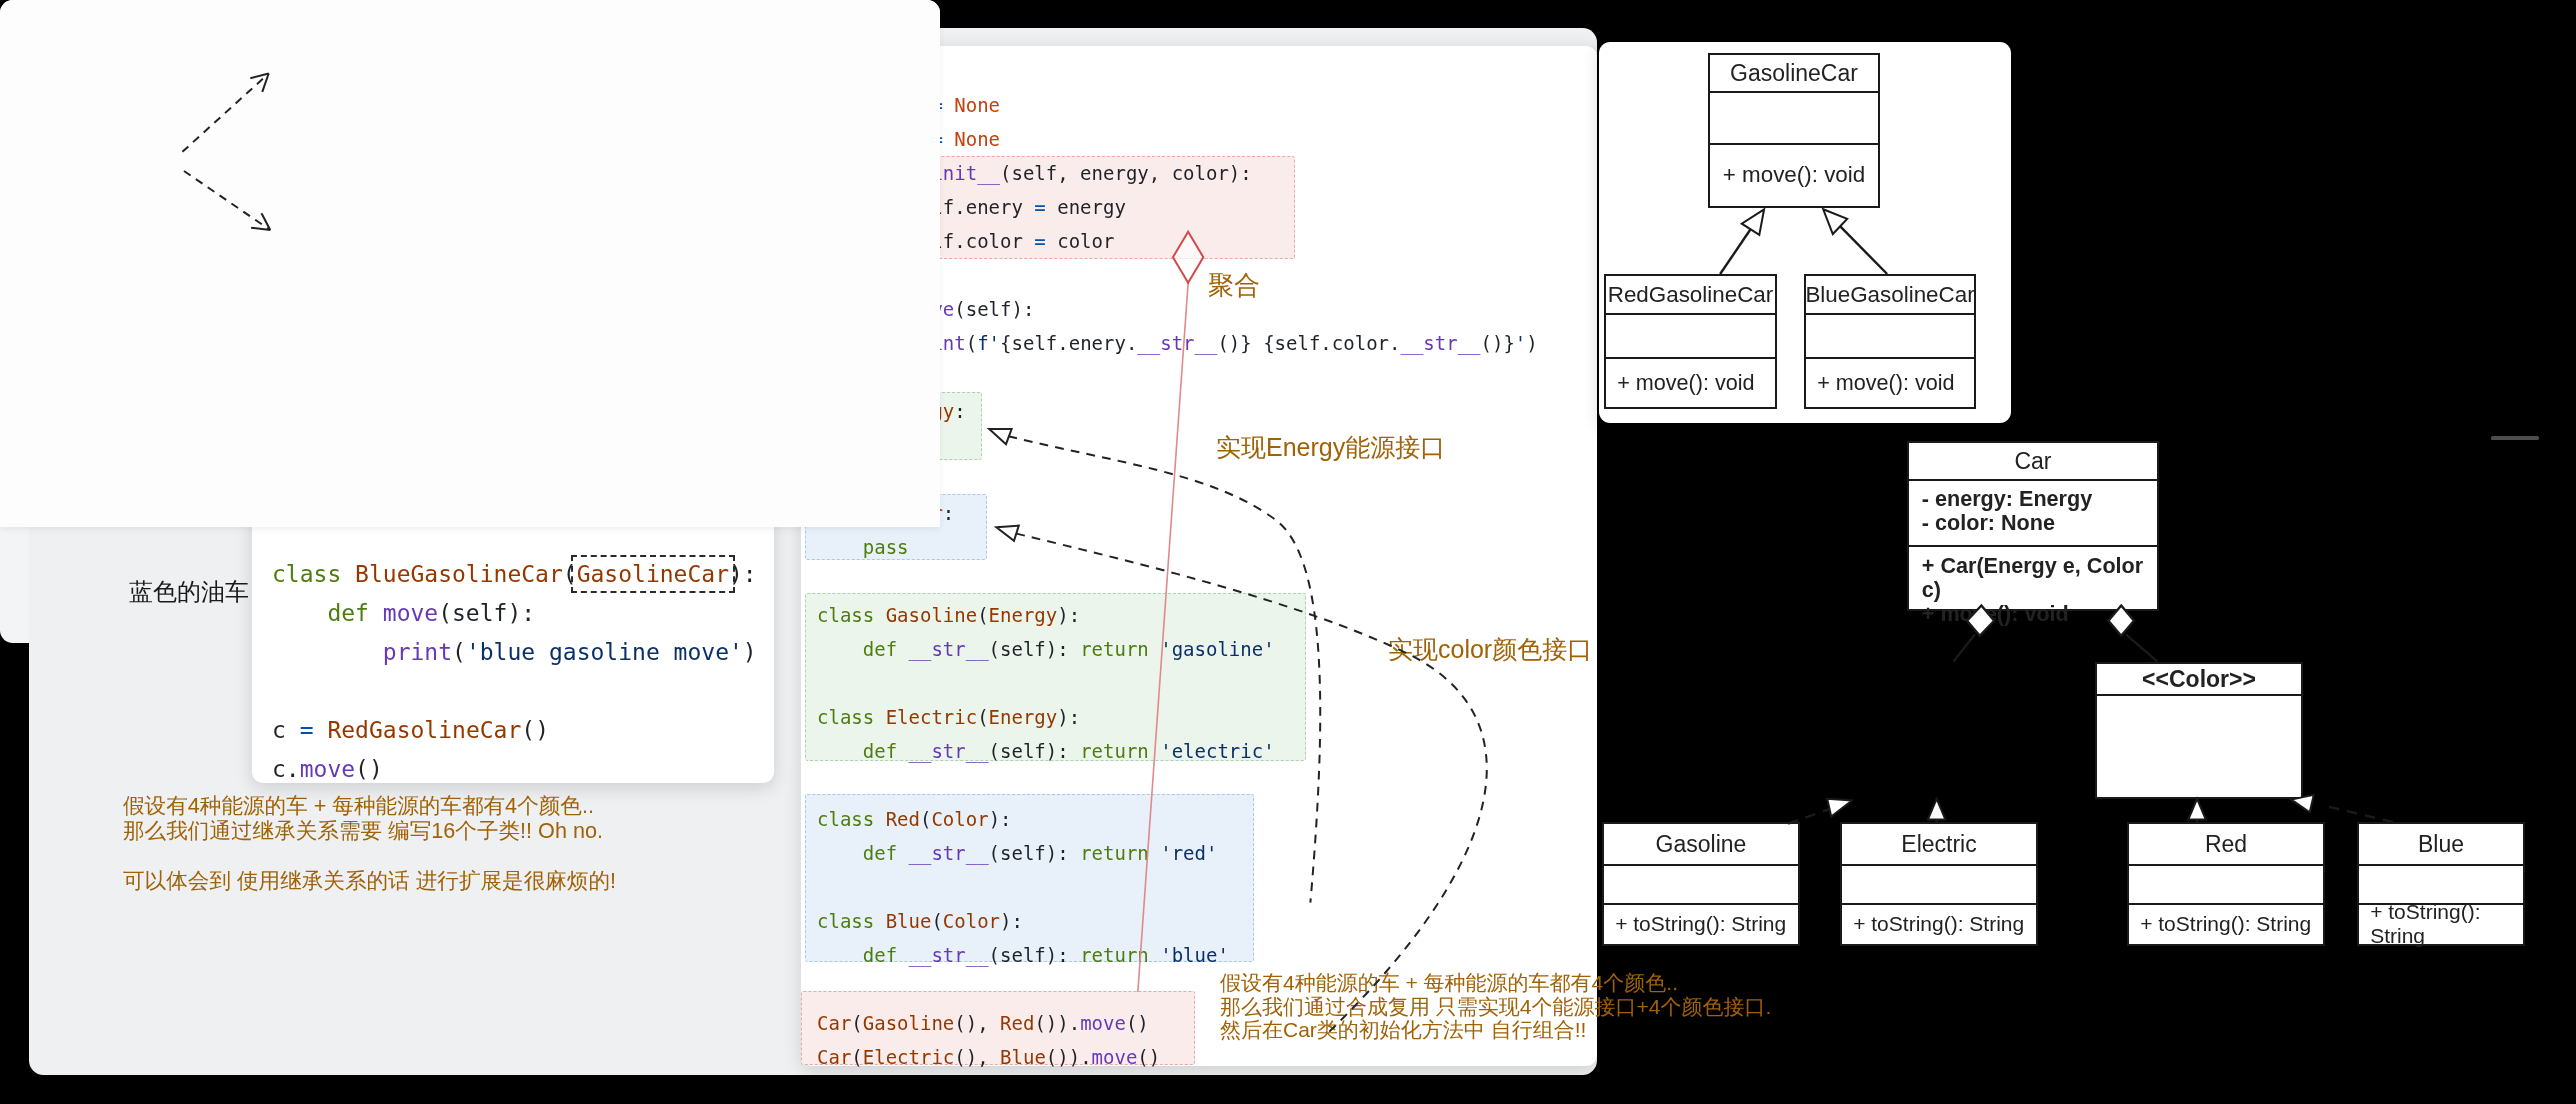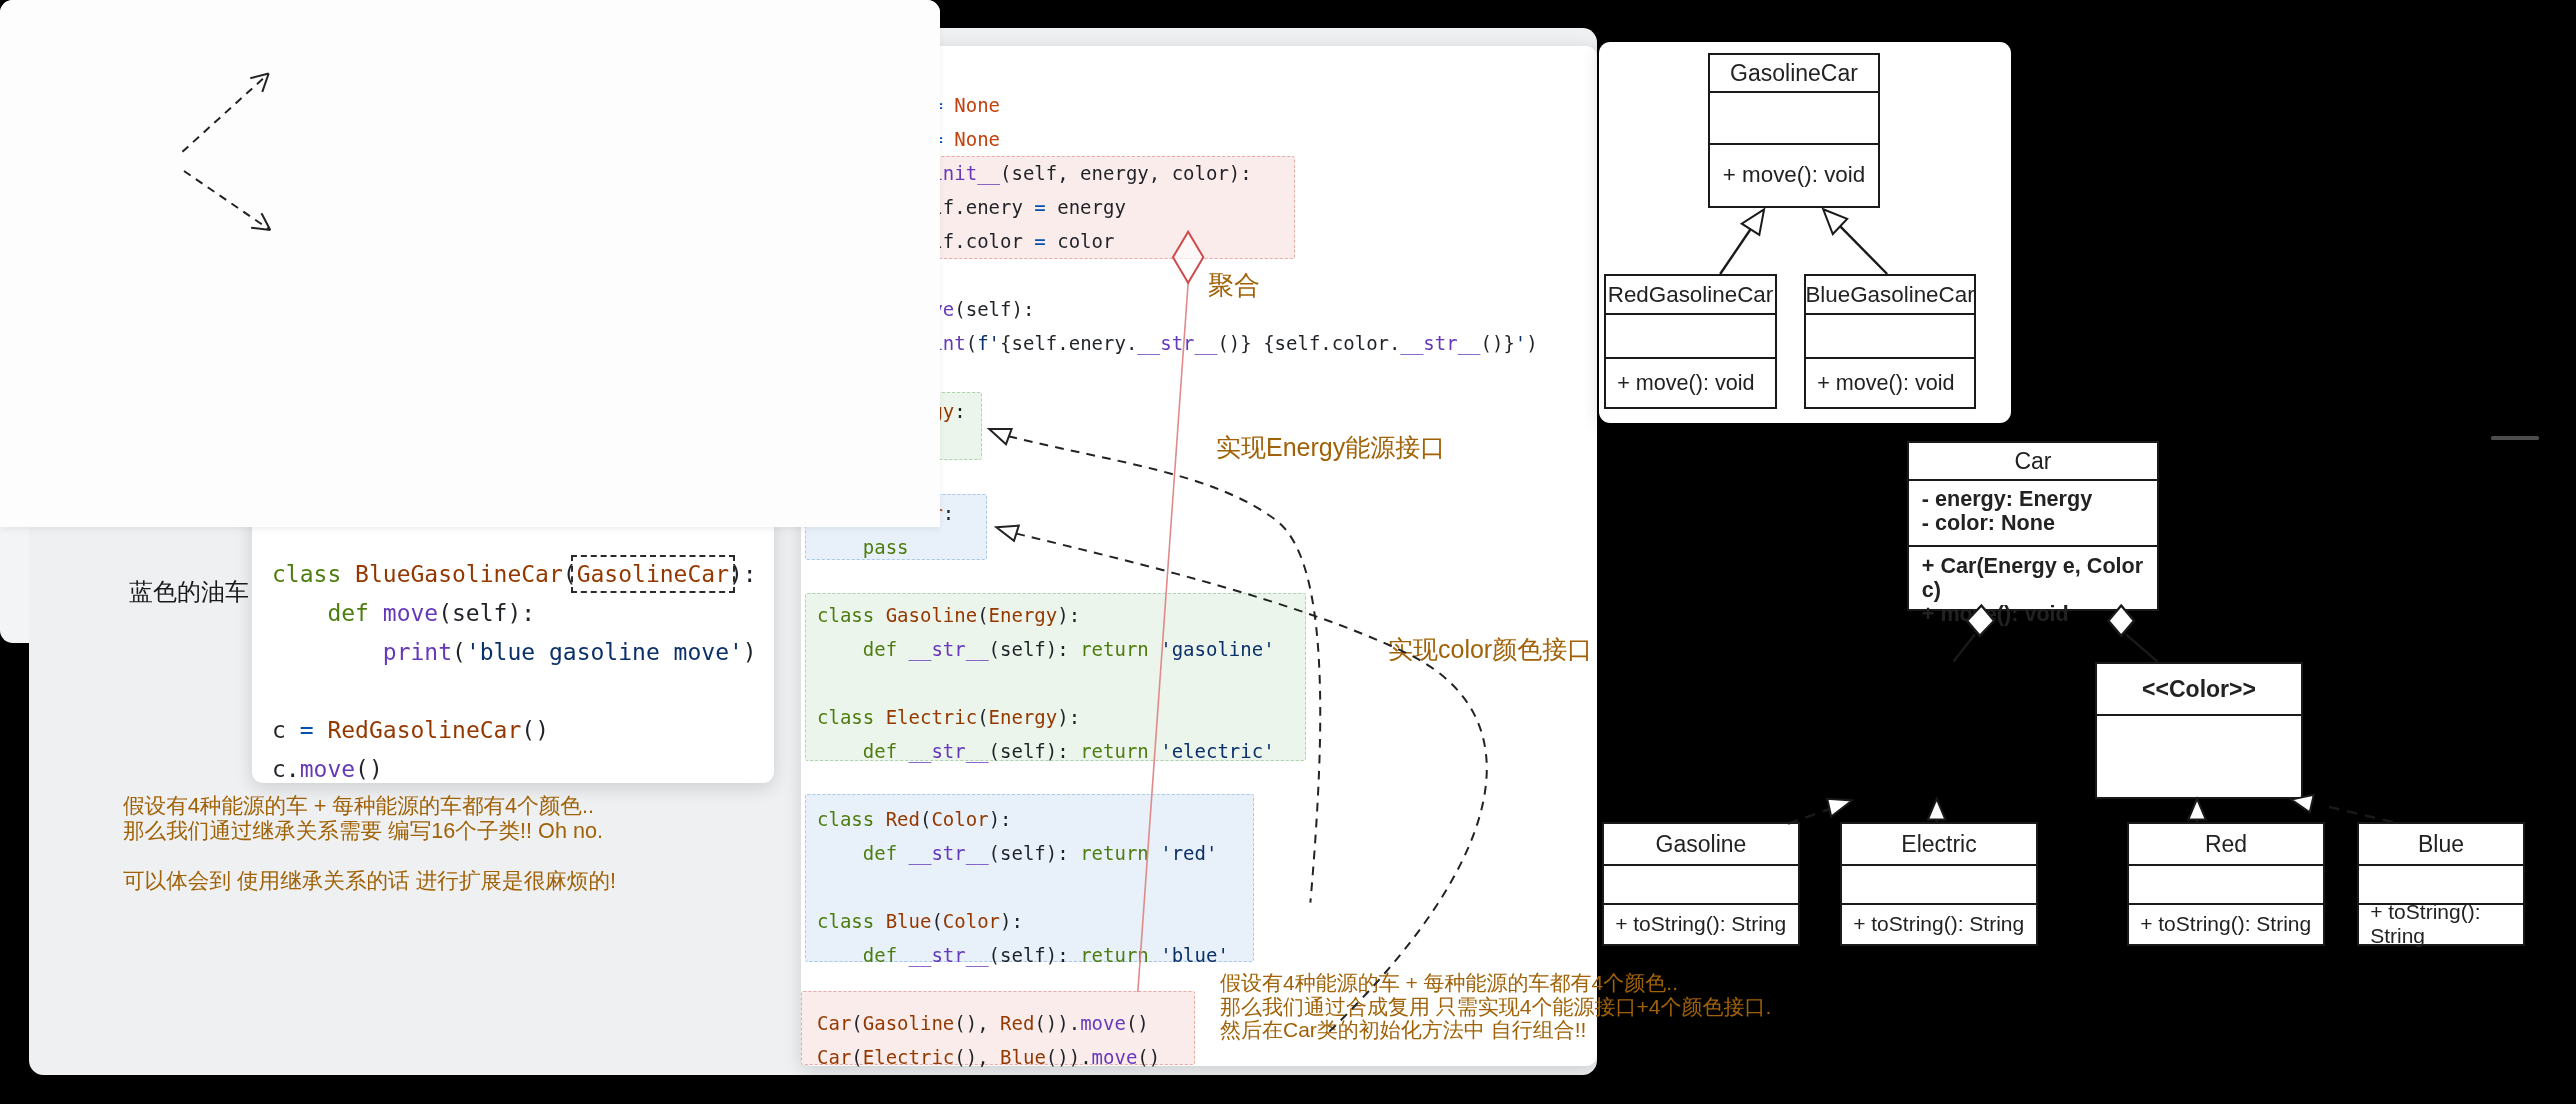--- a/index.html
+++ b/index.html
@@ -120,21 +120,21 @@
     <div class="uml-mid" style="height:66px;padding-top:6.4px;">
       <div class="uml-row">- energy: Energy</div>
       <div class="uml-row">- color: None</div>
     </div>
     <div style="padding-top:7.2px;">
       <div class="uml-row">+ Car(Energy e, Color c)</div>
       <div class="uml-row">+ move(): void</div>
     </div>
   </div>
   <div class="uml-box" style="left:2095px;top:662px;width:208px;height:137px;">
-    <div class="uml-title" style="height:52px;font-weight:bold;">&lt;&lt;Color&gt;&gt;</div>
+    <div class="uml-title" style="height:32px;font-weight:bold;">&lt;&lt;Color&gt;&gt;</div>
   </div>
 
   <div class="uml-box" style="left:1602px;top:822px;width:198px;height:124px;">
     <div class="uml-title" style="height:42px;">Gasoline</div>
     <div class="uml-mid" style="height:39px;"></div>
     <div class="uml-method-left" style="height:38px;font-size:21px;">+ toString(): String</div>
   </div>
   <div class="uml-box" style="left:1840px;top:822px;width:198px;height:124px;">
     <div class="uml-title" style="height:42px;">Electric</div>
     <div class="uml-mid" style="height:39px;"></div>

